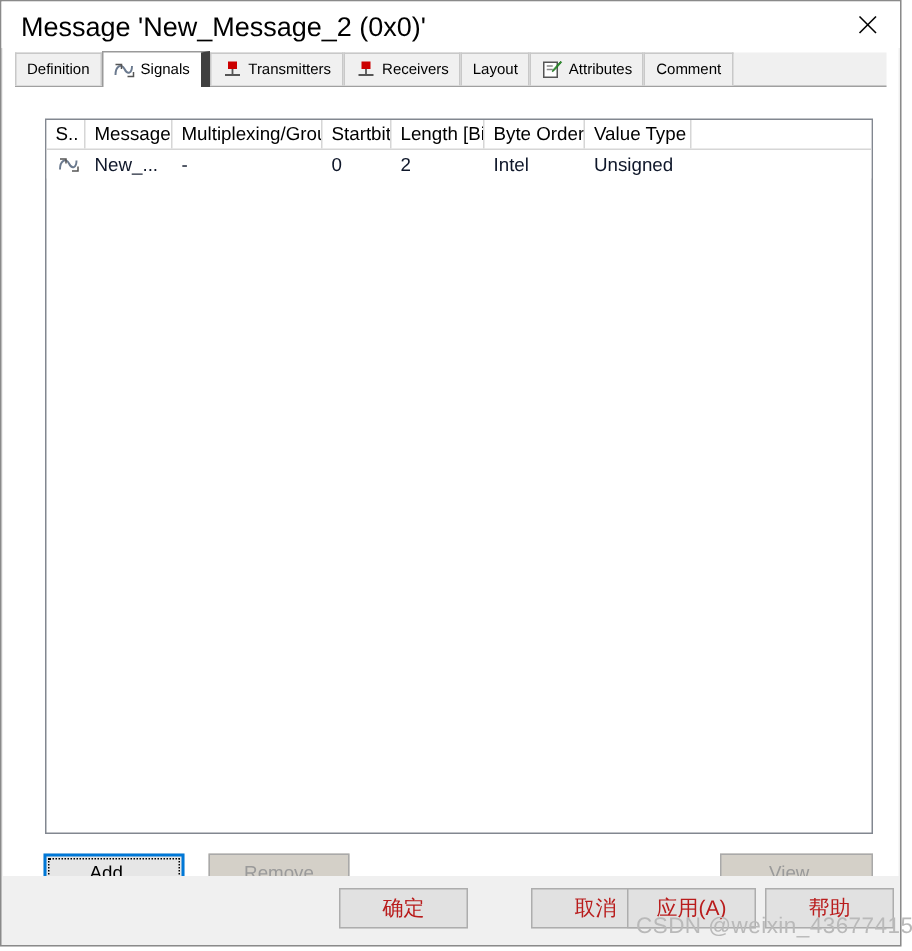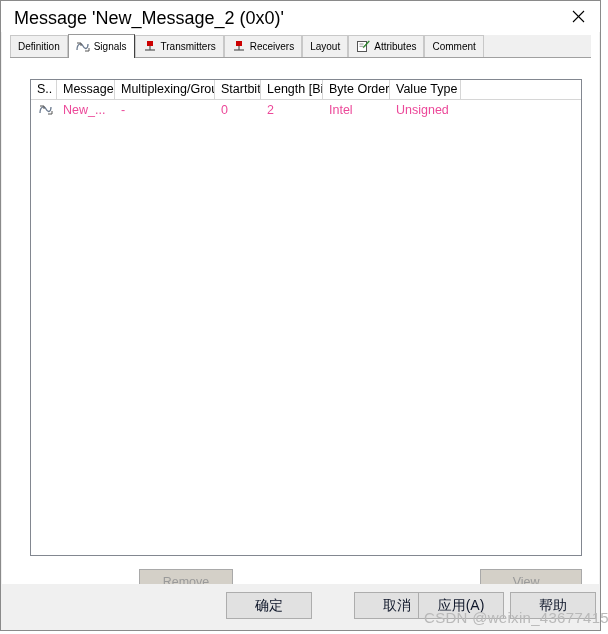--- a/index.html
+++ b/index.html
@@ -82,21 +82,21 @@
     border-right: 1px solid #c8c8c8;
     box-sizing: border-box;
     white-space: nowrap;
     cursor: default;
   }
   .tab.selected {
     background: #ffffff;
     height: 24px;
     border-left: 1px solid #9a9a9a;
     border-top: 1px solid #9a9a9a;
-    border-right: 1px solid #404040;
+    border-right: 6px solid #404040;
     margin-bottom: -1px;
     z-index: 3;
   }
   .tab-icon {
     width: 14px; height: 14px;
     display: inline-flex;
     align-items: center;
     justify-content: center;
     flex: none;
   }
@@ -132,21 +132,21 @@
   }
   #list-rows { position: relative; }
   .row {
     display: flex;
     height: 19px;
     align-items: center;
     background: #ffffff;
   }
   .cell {
     font-size: 12.5px;
-    color: #ec4899;
+    color: #0f172a;
     padding-left: 6px;
     box-sizing: border-box;
     white-space: nowrap;
     overflow: hidden;
     cursor: default;
   }
   .cell.icon-cell {
     display: flex;
     align-items: center;
     padding-left: 8px;
@@ -190,21 +190,21 @@
     width: 597px;
     height: 46px;
     background: #f0f0f0;
     box-sizing: border-box;
   }
   .fbtn {
     position: absolute;
     top: 8px;
     width: 86px; height: 27px;
     font-size: 14px;
-    color: #0f172a;
+    color: #b91c1c;
     background: #e1e1e1;
     border: 1px solid #adadad;
     box-sizing: border-box;
     display: flex;
     align-items: center;
     justify-content: center;
     cursor: default;
     user-select: none;
   }
   #fbtn-ok     { left: 224px; }
@@ -325,20 +325,24 @@
           <div class="cell" style="width:58px">New_...</div>
           <div class="cell" style="width:100px">-</div>
           <div class="cell" style="width:46px">0</div>
           <div class="cell" style="width:62px">2</div>
           <div class="cell" style="width:67px">Intel</div>
           <div class="cell" style="width:71px">Unsigned</div>
         </div>
       </div>
     </div>
 
+    <div class="btn focused" id="btn-add">
+      <span><span class="accel">A</span><span>dd...</span></span>
+      <span class="focus-rect"></span>
+    </div>
 
     <div class="btn disabled" id="btn-remove">
       <span><span class="accel">R</span><span>emove</span></span>
     </div>
 
     <div class="btn disabled" id="btn-view">
       <span><span class="accel">V</span><span>iew...</span></span>
     </div>
 
   </div>

